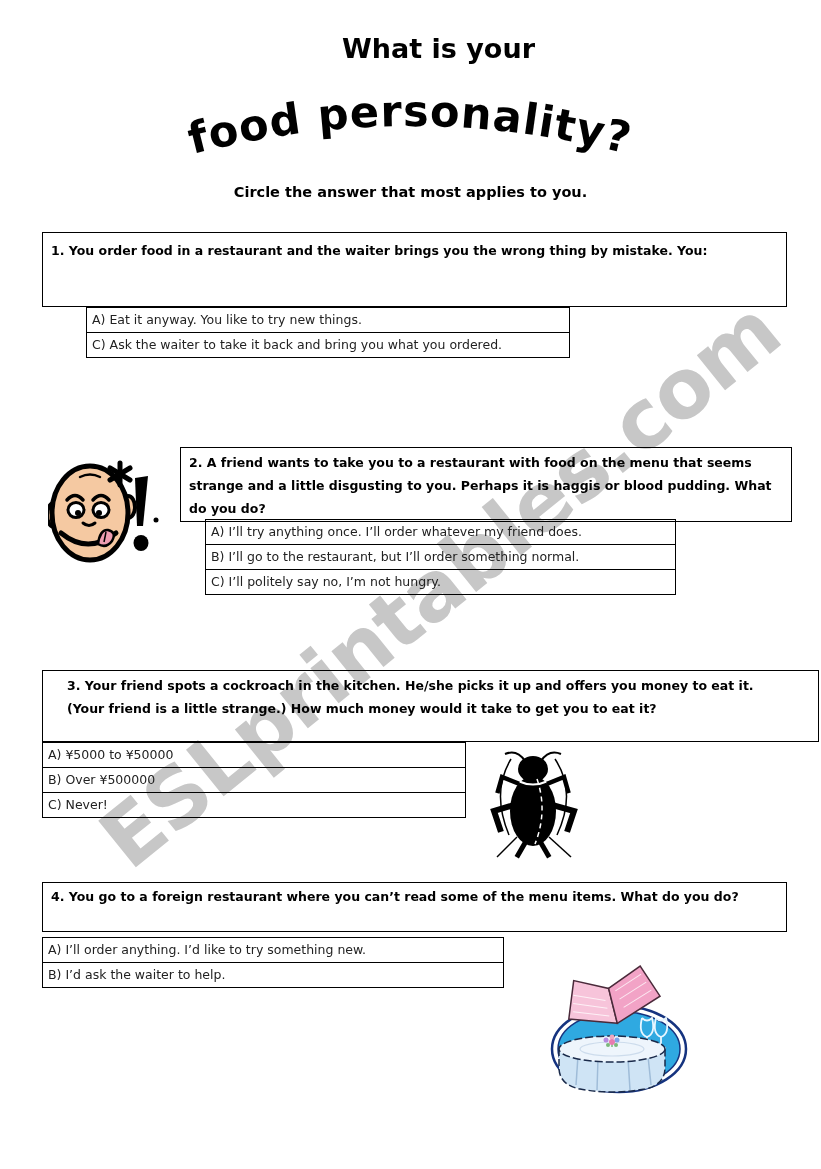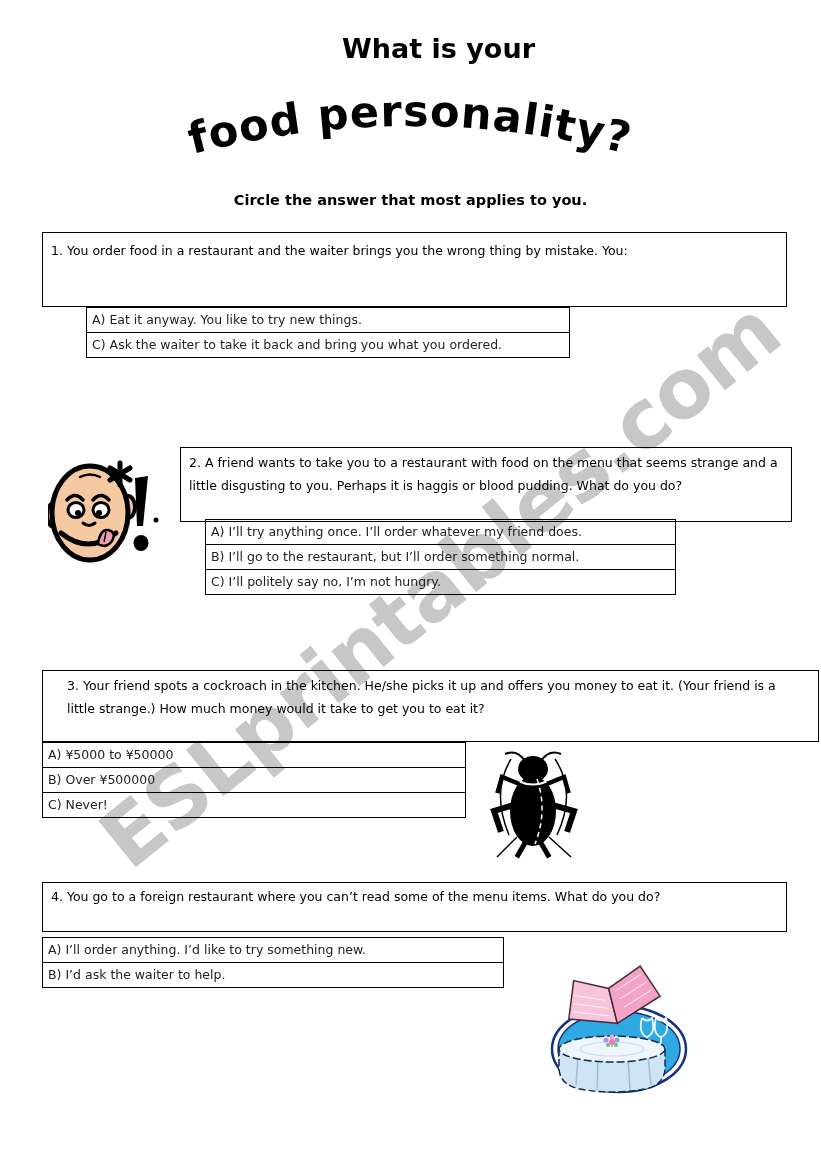--- a/index.html
+++ b/index.html
@@ -13,26 +13,26 @@
     line-height:130px;text-align:center;white-space:nowrap;
     font-size:82px;font-weight:bold;letter-spacing:-1px;color:#c7c7c7;
     transform:rotate(-39deg);z-index:0;pointer-events:none;
   }
   .title1{
     position:absolute;left:0;top:33px;width:821px;text-align:center;
     font-size:27px;font-weight:bold;color:#000;z-index:1;padding-left:28px;
   }
   .arc-title{position:absolute;left:160px;top:80px;z-index:1;}
   .subtitle{
-    position:absolute;left:0;top:192px;width:821px;text-align:center;
+    position:absolute;left:0;top:184px;width:821px;text-align:center;
     font-size:14.5px;font-weight:bold;color:#000;z-index:1;
   }
   .qbox{
     position:absolute;border:1px solid #000;background:transparent;
-    font-weight:normal;color:#000;font-size:12.5px;z-index:1;
+    font-weight:bold;color:#000;font-size:12.5px;z-index:1;
     overflow:hidden;box-sizing:content-box;
   }
   .qtext{white-space:normal;}
   .opts{position:absolute;z-index:1;}
   .opt{
     box-sizing:border-box;height:26px;line-height:24px;margin-top:-1px;
     border:1px solid #000;background:transparent;padding-left:5px;
     font-size:12.5px;color:#222;overflow:hidden;white-space:nowrap;
   }
   .opt:first-child{margin-top:0;}

